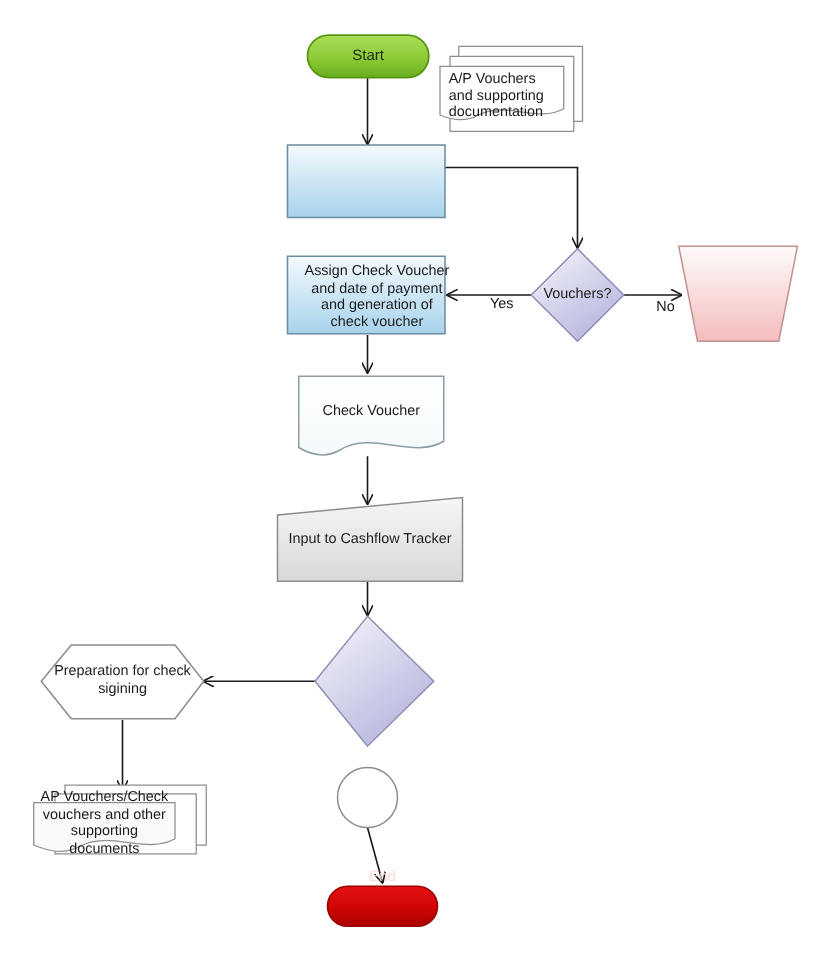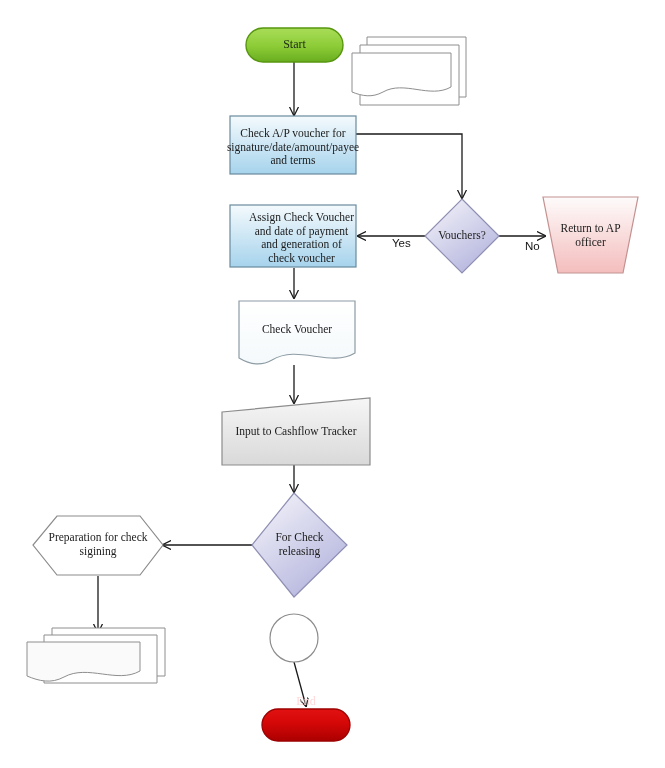--- a/index.html
+++ b/index.html
@@ -25,21 +25,21 @@
     height: 768px;
   }
   .node-label {
     position: absolute;
     text-align: center;
     color: #1b1b1b;
     font-size: 11.5px;
     line-height: 13.5px;
     white-space: pre-line;
     pointer-events: none;
-    font-family: Liberation Serif, serif;
+    font-family: Liberation Sans, sans-serif;
   }
   .edge-label {
     position: absolute;
     font-size: 11.5px;
     color: #151515;
     font-family: "Liberation Sans", sans-serif;
     margin-left: 12px;
   }
   .start-label {
     color: #1d2b14;
@@ -151,45 +151,45 @@
                C 51 684 39 681 27 676 Z" fill="#fafafa" stroke="#8e8e8e" stroke-width="1"></path>
     </g>
 
     <circle cx="294" cy="638" r="24" fill="#ffffff" stroke="#8c8c8c" stroke-width="1.2"></circle>
 
     <rect x="262" y="709" width="88" height="32" rx="16" ry="16" fill="url(#gradEnd)" stroke="#9c0000" stroke-width="1.3"></rect>
   </svg>
 
   <div class="node-label start-label" style="left:246px; top:38px; width:97px;">Start</div>
 
+  <div class="node-label" style="left:352px; top:57px; width:99px; text-align:left; padding-left:7px; box-sizing:border-box;">A/P Vouchers
+and supporting
+documentation</div>
 
-  <div class="node-label" style="left:212px; top:127px; width:162px;">Check A/P voucher for
-signature/date/amount/payee
-and terms</div>
 
   <div class="node-label" style="left:425px; top:229px; width:74px;">Vouchers?</div>
 
-  <div class="node-label" style="left:548px; top:222px; width:85px;">Return to AP
-officer</div>
 
   <div class="node-label" style="left:232px; top:211px; width:139px;">Assign Check Voucher
 and date of payment
 and generation of
 check voucher</div>
 
   <div class="node-label" style="left:239px; top:323px; width:116px;">Check Voucher</div>
 
   <div class="node-label" style="left:222px; top:425px; width:148px;">Input to Cashflow Tracker</div>
 
-  <div class="node-label" style="left:252px; top:531px; width:95px;">For Check
-releasing</div>
 
   <div class="node-label" style="left:33px; top:531px; width:130px;">Preparation for check
 sigining</div>
 
+  <div class="node-label" style="left:27px; top:632px; width:113px;">AP Vouchers/Check
+vouchers and other
+supporting
+documents</div>
 
   <div class="node-label end-label" style="left:262px; top:695px; width:88px;">End</div>
 
   <div class="edge-label" style="left:380px; top:237px;">Yes</div>
 
   <div class="edge-label" style="left:513px; top:240px;">No</div>
 
 </div>
 
 </body></html>

